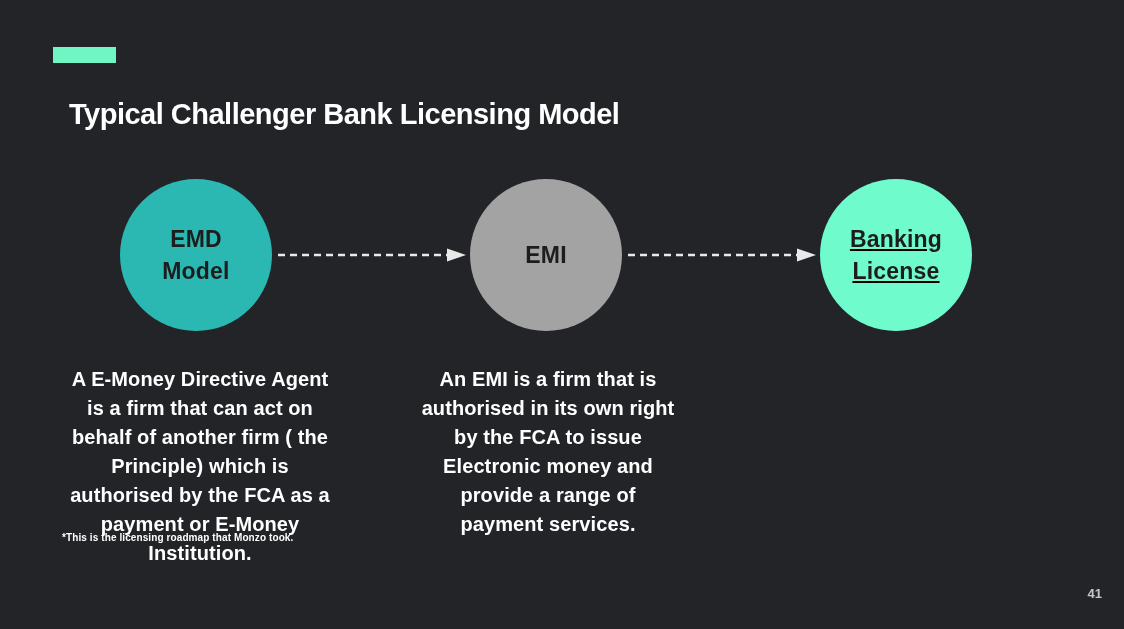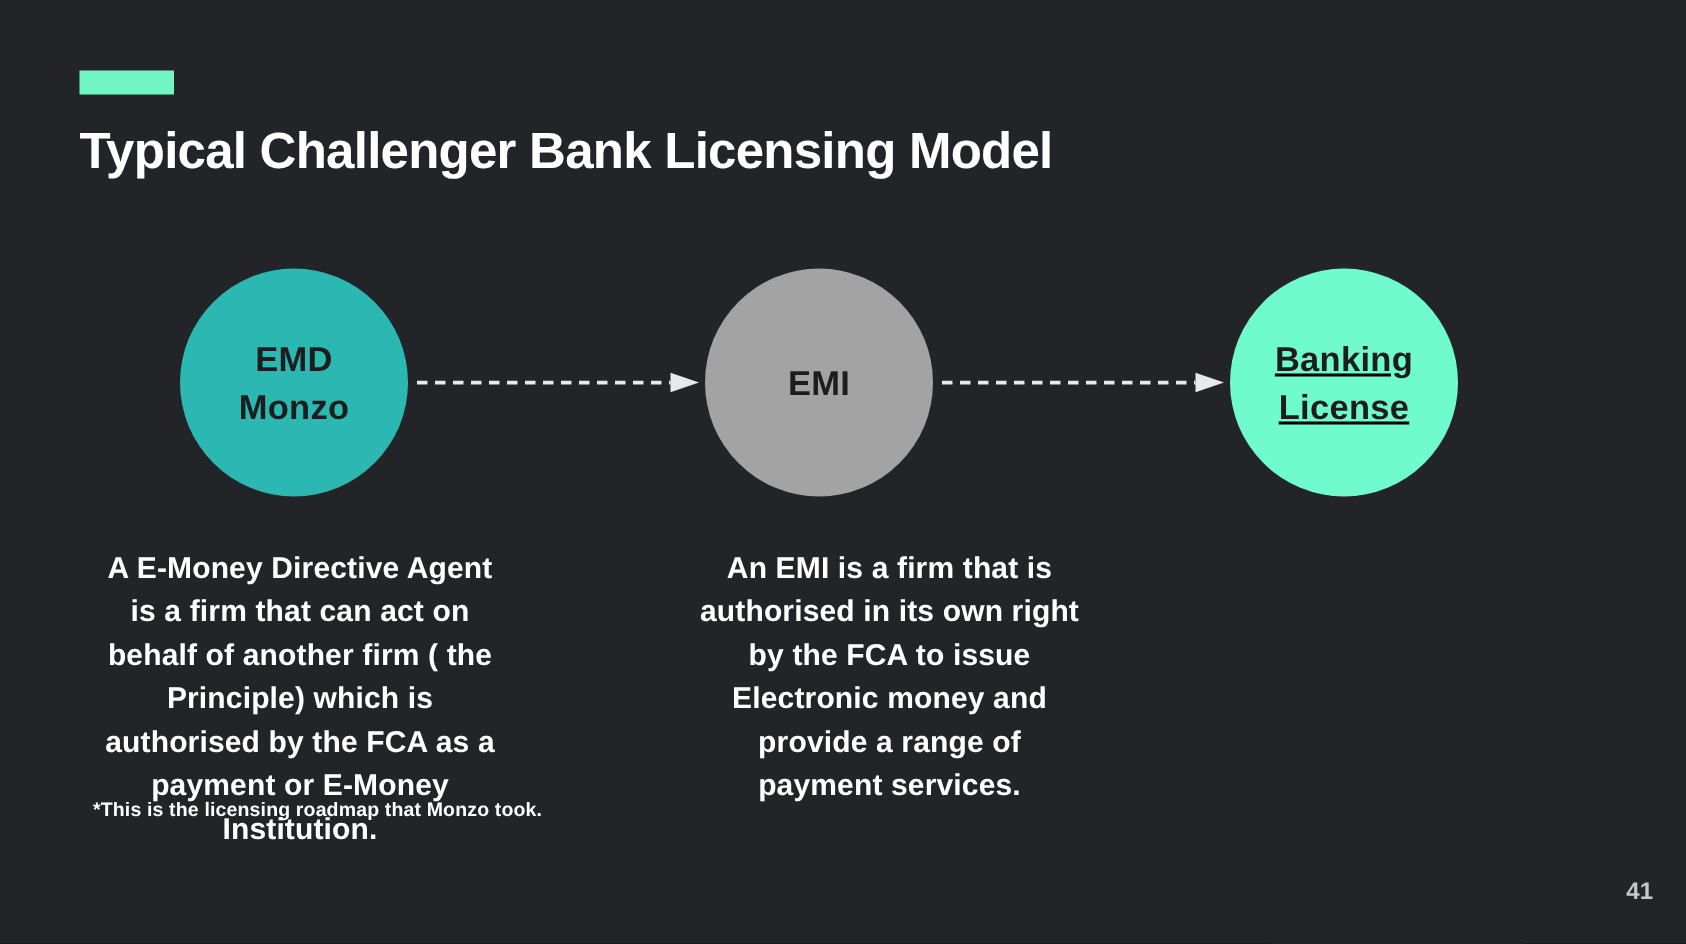--- a/index.html
+++ b/index.html
@@ -20,22 +20,22 @@
     left: 53px;
     top: 47px;
     width: 63px;
     height: 16px;
     background: var(--accent-bar, #6ff6c4);
   }
   .title {
     position: absolute;
     left: 53px;
     top: 82px;
-    margin: 0;
-    font-size: 34px;
+    margin: 16px;
+    font-size: 29px;
     font-weight: bold;
     letter-spacing: -0.5px;
     color: var(--title-text, #ffffff);
     white-space: nowrap;
   }
   .circle {
     position: absolute;
     top: 179px;
     width: 152px;
     height: 152px;
@@ -70,55 +70,55 @@
     width: 260px;
     margin: 0;
     text-align: center;
     font-size: 20px;
     font-weight: bold;
     line-height: 1.45;
     color: var(--body-text, #ffffff);
     letter-spacing: 0.1px;
   }
   .desc-1 { left: 70px; }
-  .desc-2 { left: 418px; margin-left: 45px; }
+  .desc-2 { left: 418px; }
   .desc-3 { left: 766px; }
   .footnote {
     position: absolute;
     left: 62px;
     top: 532px;
     margin: 0;
-    font-size: 13px;
+    font-size: 10px;
     font-weight: bold;
     color: var(--body-text, #ffffff);
     letter-spacing: 0.1px;
   }
   .page-number {
     position: absolute;
     right: 22px;
     top: 586px;
-    font-size: 16px;
+    font-size: 13px;
     font-weight: bold;
     color: var(--page-number, #c7c7c7);
   }
 </style>
 </head>
 <body>
 
 <div class="slide">
 
   <div class="accent-bar"></div>
 
   <h1 class="title">Typical Challenger Bank Licensing Model</h1>
 
   <div>
 
     <div class="circle circle-1" style="background: rgb(43, 184, 178);">
       <span class="circle-label">EMD
-Monzo</span>
+Model</span>
     </div>
 
     <svg class="arrow arrow-1" viewBox="0 0 190 16" xmlns="http://www.w3.org/2000/svg">
       <line x1="1" y1="8" x2="170" y2="8" stroke="var(--arrow, #E9E9E9)" stroke-width="2.5" stroke-dasharray="7 5"></line>
       <polygon points="170,1.5 189,8 170,14.5" fill="var(--arrow, #E9E9E9)"></polygon>
     </svg>
 
     <div class="circle circle-2" style="background: #a3a3a3;">
       <span class="circle-label">EMI</span>
     </div>

